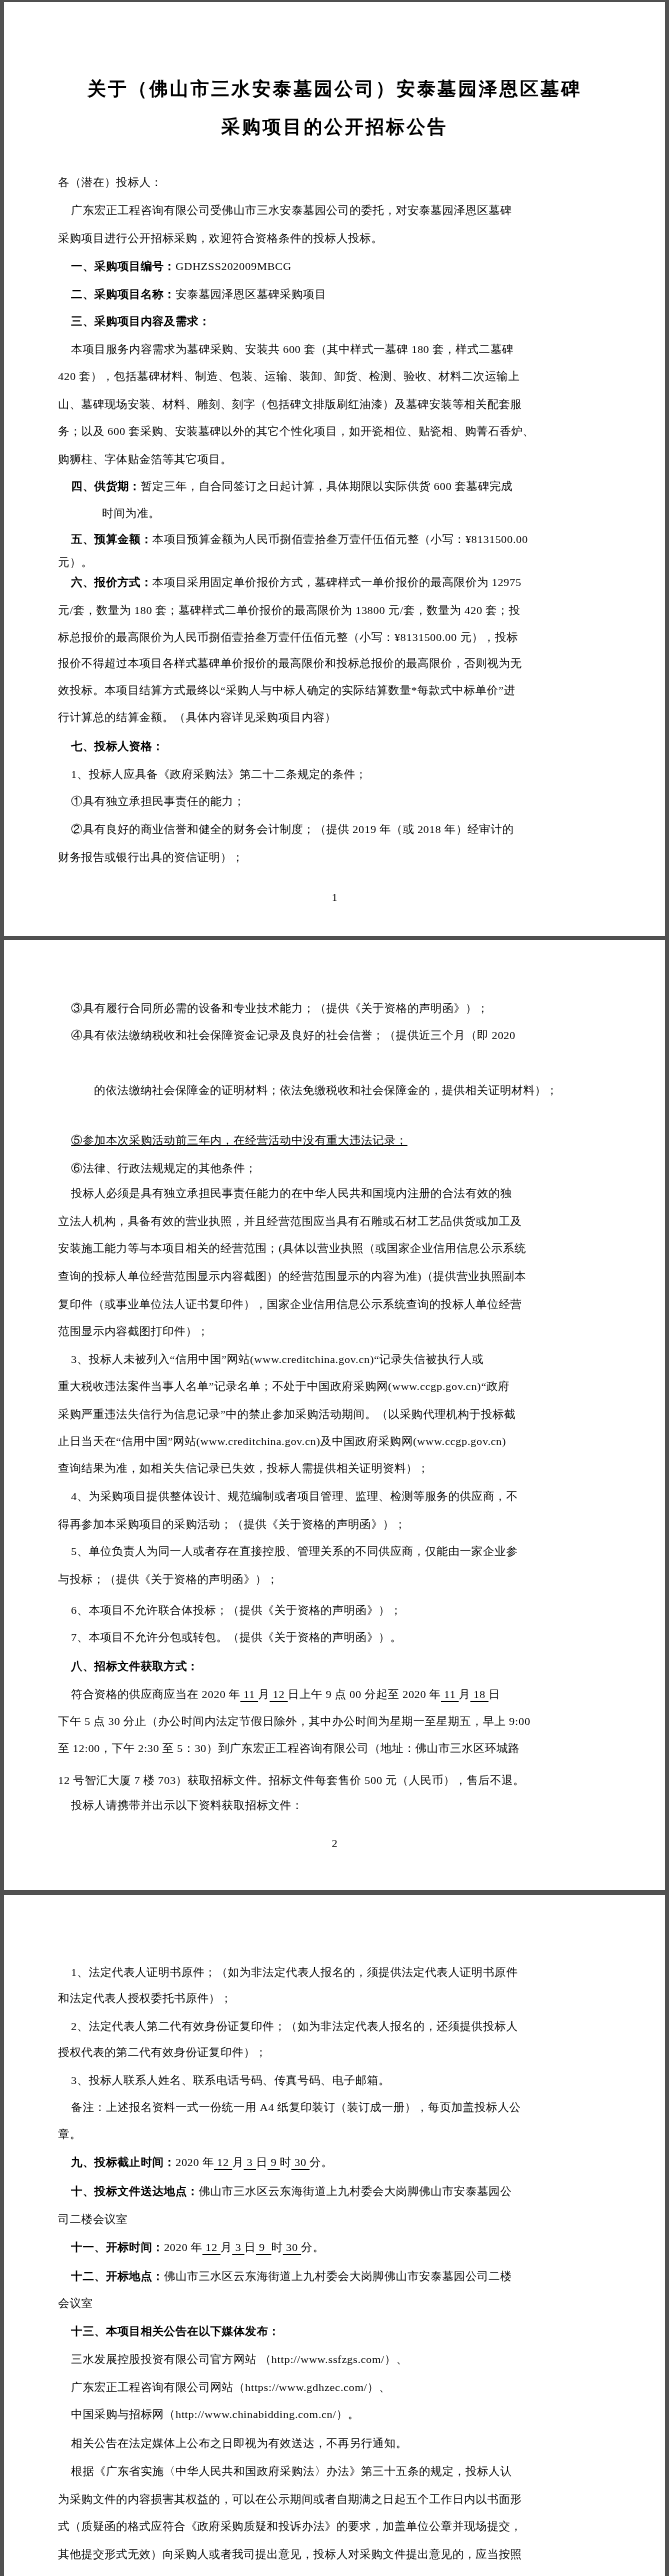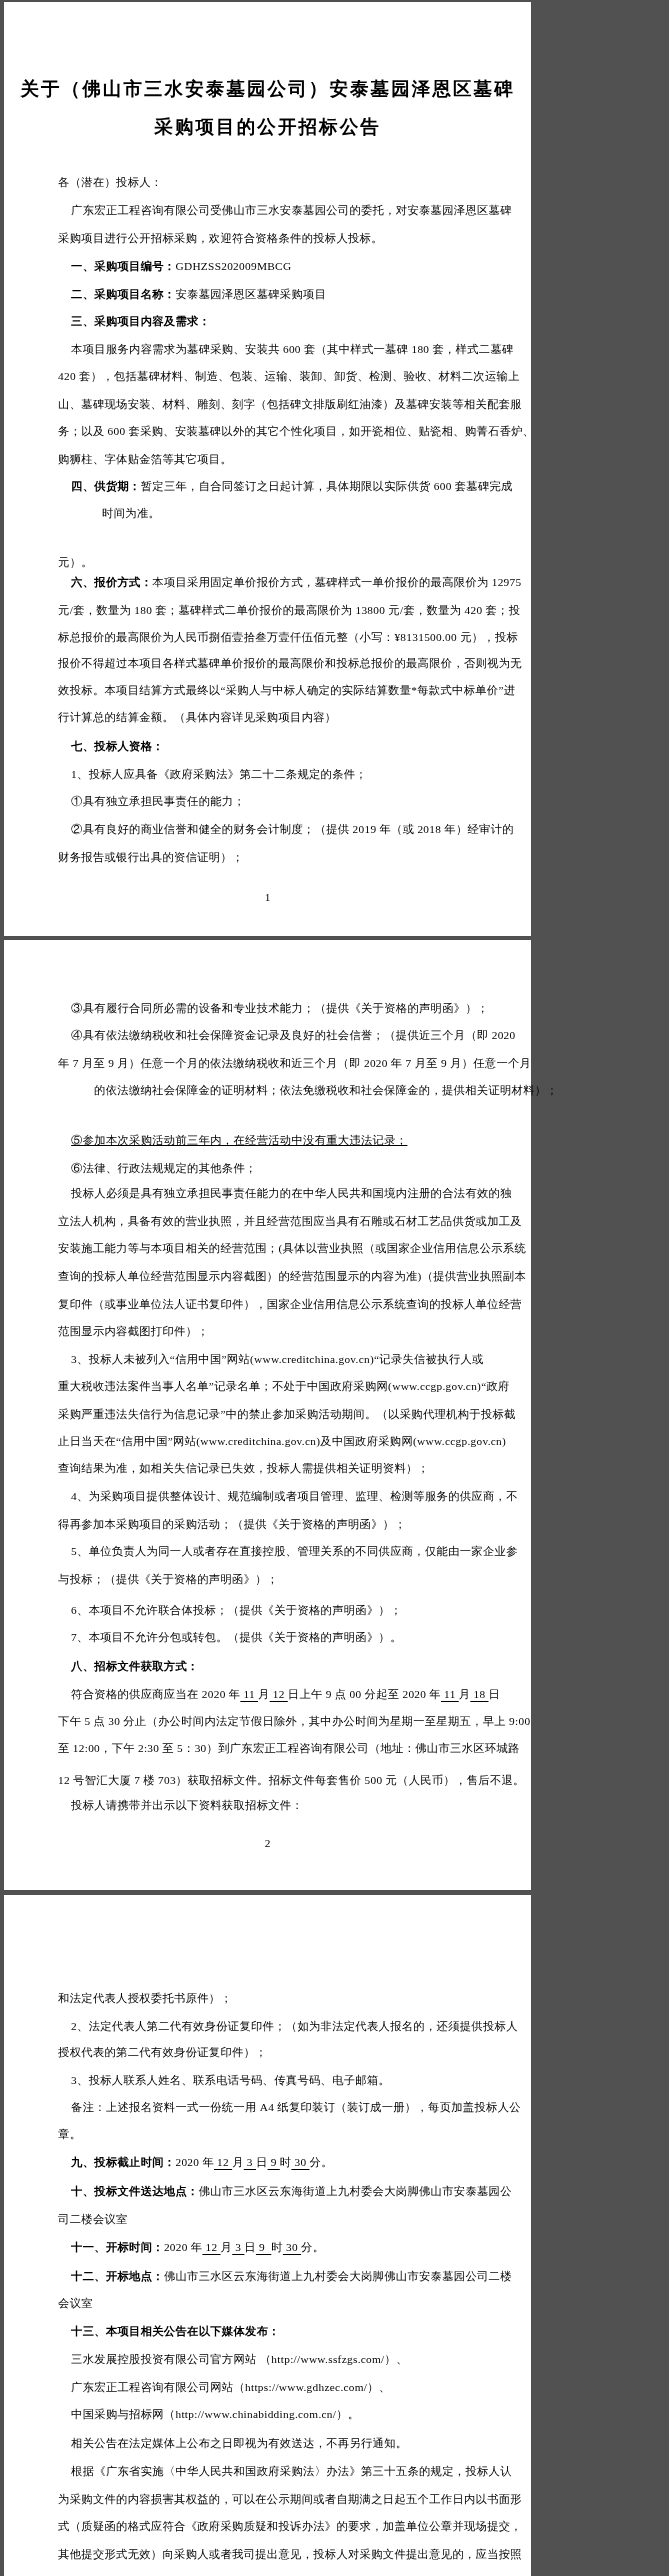--- a/index.html
+++ b/index.html
@@ -8,21 +8,21 @@
     position:relative;
     width:669px;
     height:3399px;
     background:#515151;
     overflow:hidden;
     font-family:"Liberation Serif","DejaVu Serif",serif;
   }
   .page{
     position:absolute;
     left:4.1px;
-    width:527px;
+    width:661px;
     background:#ffffff;
     box-shadow:0 0 0.5px rgba(0,0,0,.6);
   }
   .line{
     position:absolute;
     font-size:11.3px;
     line-height:15.5px;
     color:#000000;
     white-space:pre;
     letter-spacing:0.3px;
@@ -58,38 +58,38 @@
       <div class="line" style="top: 257px; left: 67px;"><span class="b">一、采购项目编号：</span><span>GDHZSS202009MBCG</span></div>
       <div class="line" style="top: 285px; left: 67px;"><span class="b">二、采购项目名称：</span><span>安泰墓园泽恩区墓碑采购项目</span></div>
       <div class="line" style="top: 312px; left: 67px;"><span class="b">三、采购项目内容及需求：</span></div>
       <div class="line" style="top: 340px; left: 67px;"><span>本项目服务内容需求为墓碑采购、安装共 600 套（其中样式一墓碑 180 套，样式二墓碑</span></div>
       <div class="line" style="top: 367px; left: 54px;"><span>420 套），包括墓碑材料、制造、包装、运输、装卸、卸货、检测、验收、材料二次运输上</span></div>
       <div class="line" style="top: 395px; left: 54px;"><span>山、墓碑现场安装、材料、雕刻、刻字（包括碑文排版刷红油漆）及墓碑安装等相关配套服</span></div>
       <div class="line" style="top: 422px; left: 54px;"><span>务；以及 600 套采购、安装墓碑以外的其它个性化项目，如开瓷相位、贴瓷相、购菁石香炉、</span></div>
       <div class="line" style="top: 450px; left: 54px;"><span>购狮柱、字体贴金箔等其它项目。</span></div>
       <div class="line" style="top: 477px; left: 67px;"><span class="b">四、供货期：</span><span>暂定三年，自合同签订之日起计算，具体期限以实际供货 600 套墓碑完成</span></div>
       <div class="line" style="top: 504px; left: 54px; padding-left: 44px;"><span>时间为准。</span></div>
+      <div class="line" style="top: 530px; left: 67px;"><span class="b">五、预算金额：</span><span>本项目预算金额为人民币捌佰壹拾叁万壹仟伍佰元整（小写：¥8131500.00</span></div>
       <div class="line" style="top: 553px; left: 54px;"><span>元）。</span></div>
       <div class="line" style="top: 573px; left: 67px;"><span class="b">六、报价方式：</span><span>本项目采用固定单价报价方式，墓碑样式一单价报价的最高限价为 12975</span></div>
       <div class="line" style="top: 601px; left: 54px;"><span>元/套，数量为 180 套；墓碑样式二单价报价的最高限价为 13800 元/套，数量为 420 套；投</span></div>
       <div class="line" style="top: 628px; left: 54px;"><span>标总报价的最高限价为人民币捌佰壹拾叁万壹仟伍佰元整（小写：¥8131500.00 元），投标</span></div>
       <div class="line" style="top: 654px; left: 54px;"><span>报价不得超过本项目各样式墓碑单价报价的最高限价和投标总报价的最高限价，否则视为无</span></div>
       <div class="line" style="top: 681px; left: 54px;"><span>效投标。本项目结算方式最终以“采购人与中标人确定的实际结算数量*每款式中标单价”进</span></div>
       <div class="line" style="top: 708px; left: 54px;"><span>行计算总的结算金额。（具体内容详见采购项目内容）</span></div>
       <div class="line" style="top: 737px; left: 67px;"><span class="b">七、投标人资格：</span></div>
       <div class="line" style="top: 765px; left: 67px;"><span>1、投标人应具备《政府采购法》第二十二条规定的条件；</span></div>
       <div class="line" style="top: 792px; left: 67px;"><span>①具有独立承担民事责任的能力；</span></div>
       <div class="line" style="top: 820px; left: 67px;"><span>②具有良好的商业信誉和健全的财务会计制度；（提供 2019 年（或 2018 年）经审计的</span></div>
       <div class="line" style="top: 848px; left: 54px;"><span>财务报告或银行出具的资信证明）；</span></div>
       <div class="line center" style="top: 888px;"><span>1</span></div>
     </div>
     <div class="page" style="top: 940px; height: 950px; background: rgb(255, 255, 255);">
       <div class="line" style="top: 61px; left: 67px;"><span>③具有履行合同所必需的设备和专业技术能力；（提供《关于资格的声明函》）；</span></div>
       <div class="line" style="top: 88px; left: 67px; text-align: right;"><span>④具有依法缴纳税收和社会保障资金记录及良好的社会信誉；（提供近三个月（即 2020</span></div>
-      <div class="line" style="top: 116px; left: 54px;"><span>年 7 月至 9 月）任意一个月的依法缴纳税收和近三个月（即 2020 年 7 月至 9 月）任意一个月</span></div>
       <div class="line" style="top: 143px; left: 54px; margin-left: 36px;"><span>的依法缴纳社会保障金的证明材料；依法免缴税收和社会保障金的，提供相关证明材料）；</span></div>
       <div class="line" style="top: 193px; left: 67px; text-decoration: underline;"><span>⑤参加本次采购活动前三年内，在经营活动中没有重大违法记录；</span></div>
       <div class="line" style="top: 221px; left: 67px;"><span>⑥法律、行政法规规定的其他条件；</span></div>
       <div class="line" style="top: 246px; left: 67px;"><span>投标人必须是具有独立承担民事责任能力的在中华人民共和国境内注册的合法有效的独</span></div>
       <div class="line" style="top: 274px; left: 54px;"><span>立法人机构，具备有效的营业执照，并且经营范围应当具有石雕或石材工艺品供货或加工及</span></div>
       <div class="line" style="top: 301px; left: 54px; text-align: right;"><span>安装施工能力等与本项目相关的经营范围；(具体以营业执照（或国家企业信用信息公示系统</span></div>
       <div class="line" style="top: 329px; left: 54px;"><span>查询的投标人单位经营范围显示内容截图）的经营范围显示的内容为准)（提供营业执照副本</span></div>
       <div class="line" style="top: 357px; left: 54px;"><span>复印件（或事业单位法人证书复印件），国家企业信用信息公示系统查询的投标人单位经营</span></div>
       <div class="line" style="top: 384px; left: 54px;"><span>范围显示内容截图打印件）；</span></div>
       <div class="line" style="top: 412px; left: 67px;"><span>3、投标人未被列入“信用中国”网站(www.creditchina.gov.cn)“记录失信被执行人或</span></div>
@@ -105,20 +105,21 @@
       <div class="line" style="top: 690px; left: 67px;"><span>7、本项目不允许分包或转包。（提供《关于资格的声明函》）。</span></div>
       <div class="line" style="top: 719px; left: 67px;"><span class="b">八、招标文件获取方式：</span></div>
       <div class="line" style="top: 747px; left: 67px;"><span>符合资格的供应商应当在 2020 年</span><span class="u"> 11 </span><span>月</span><span class="u"> 12 </span><span>日上午 9 点 00 分起至 2020 年</span><span class="u"> 11 </span><span>月</span><span class="u"> 18 </span><span>日</span></div>
       <div class="line" style="top: 774px; left: 54px;"><span>下午 5 点 30 分止（办公时间内法定节假日除外，其中办公时间为星期一至星期五，早上 9:00</span></div>
       <div class="line" style="top: 801px; left: 54px;"><span>至 12:00，下午 2:30 至 5：30）到广东宏正工程咨询有限公司（地址：佛山市三水区环城路</span></div>
       <div class="line" style="top: 833px; left: 54px;"><span>12 号智汇大厦 7 楼 703）获取招标文件。招标文件每套售价 500 元（人民币），售后不退。</span></div>
       <div class="line" style="top: 858px; left: 67px;"><span>投标人请携带并出示以下资料获取招标文件：</span></div>
       <div class="line center" style="top: 896px;"><span>2</span></div>
     </div>
     <div class="page" style="top: 1895px; height: 939px; background: rgb(255, 255, 255);">
+      <div class="line" style="top: 70px; left: 67px;"><span>1、法定代表人证明书原件；（如为非法定代表人报名的，须提供法定代表人证明书原件</span></div>
       <div class="line" style="top: 96px; left: 54px;"><span>和法定代表人授权委托书原件）；</span></div>
       <div class="line" style="top: 124px; left: 67px;"><span>2、法定代表人第二代有效身份证复印件；（如为非法定代表人报名的，还须提供投标人</span></div>
       <div class="line" style="top: 150px; left: 54px;"><span>授权代表的第二代有效身份证复印件）；</span></div>
       <div class="line" style="top: 178px; left: 67px;"><span>3、投标人联系人姓名、联系电话号码、传真号码、电子邮箱。</span></div>
       <div class="line" style="top: 205px; left: 67px;"><span>备注：上述报名资料一式一份统一用 A4 纸复印装订（装订成一册），每页加盖投标人公</span></div>
       <div class="line" style="top: 232px; left: 54px;"><span>章。</span></div>
       <div class="line" style="top: 260px; left: 67px;"><span class="b">九、投标截止时间：</span><span>2020 年</span><span class="u"> 12 </span><span>月</span><span class="u"> 3 </span><span>日</span><span class="u"> 9 </span><span>时</span><span class="u"> 30 </span><span>分。</span></div>
       <div class="line" style="top: 289px; left: 67px;"><span class="b">十、投标文件送达地点：</span><span>佛山市三水区云东海街道上九村委会大岗脚佛山市安泰墓园公</span></div>
       <div class="line" style="top: 317px; left: 54px;"><span>司二楼会议室</span></div>
       <div class="line" style="top: 345px; left: 67px;"><span class="b">十一、开标时间：</span><span>2020 年</span><span class="u"> 12 </span><span>月</span><span class="u"> 3 </span><span>日</span><span class="u"> 9  </span><span>时</span><span class="u"> 30 </span><span>分。</span></div>

